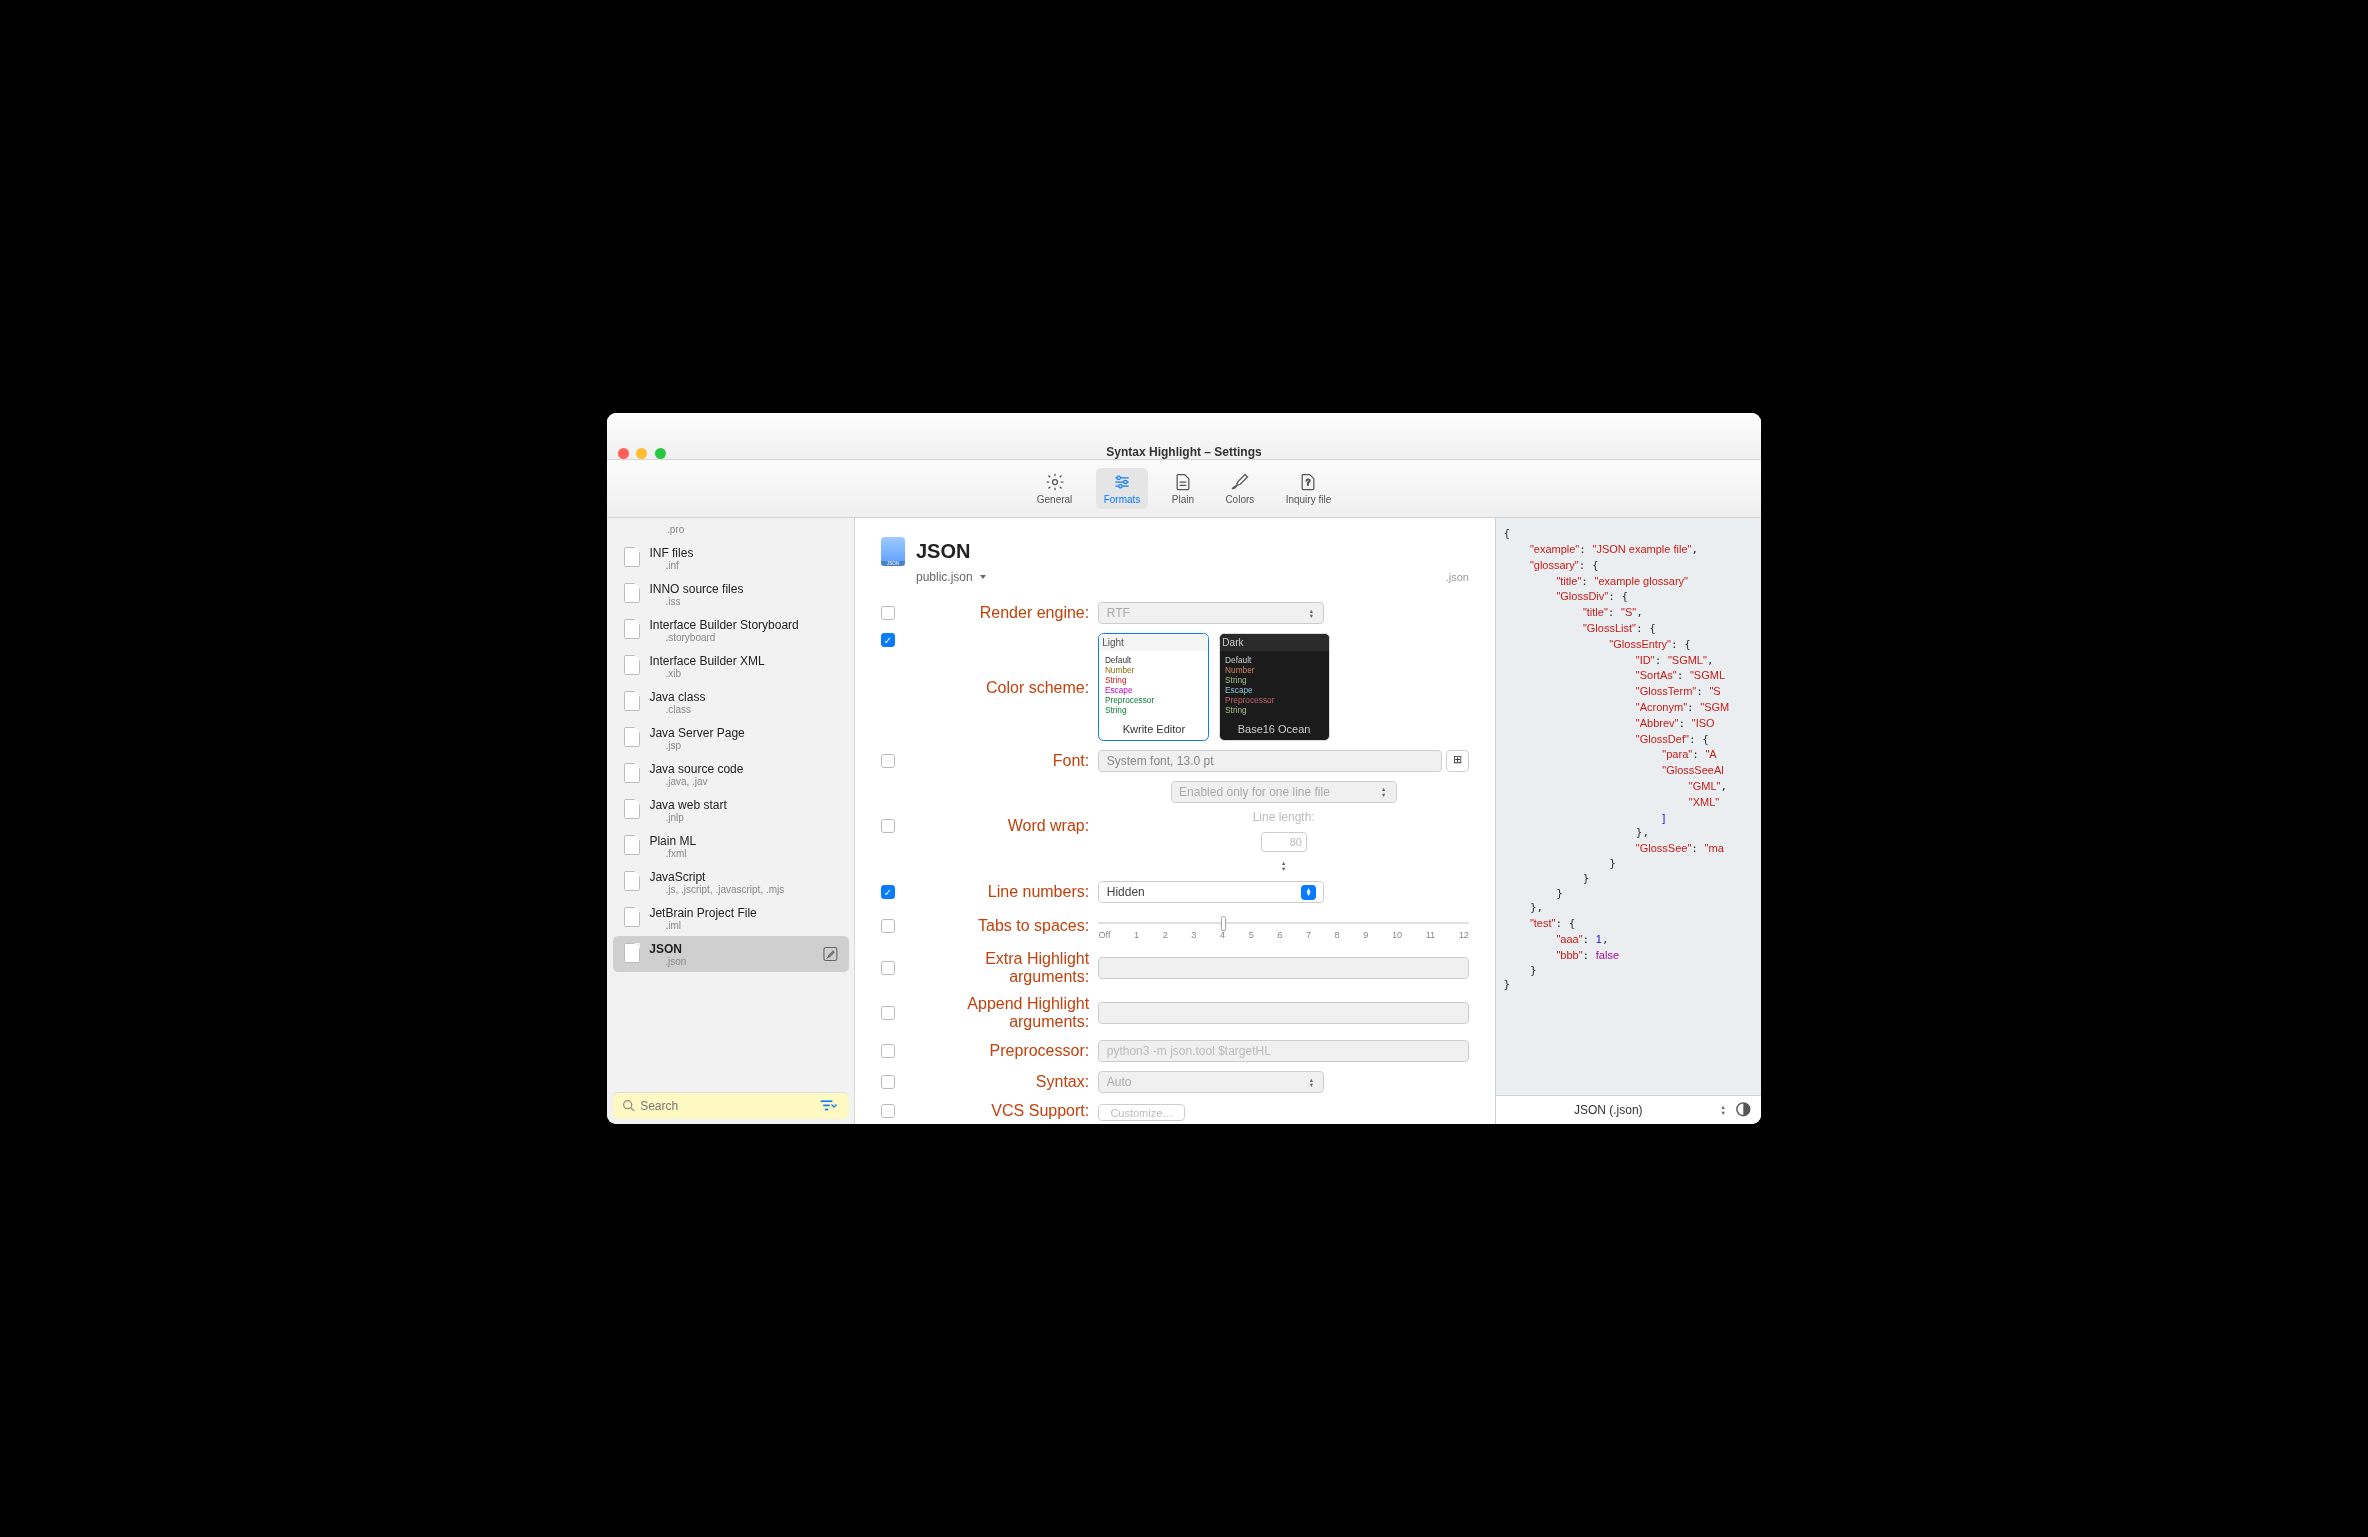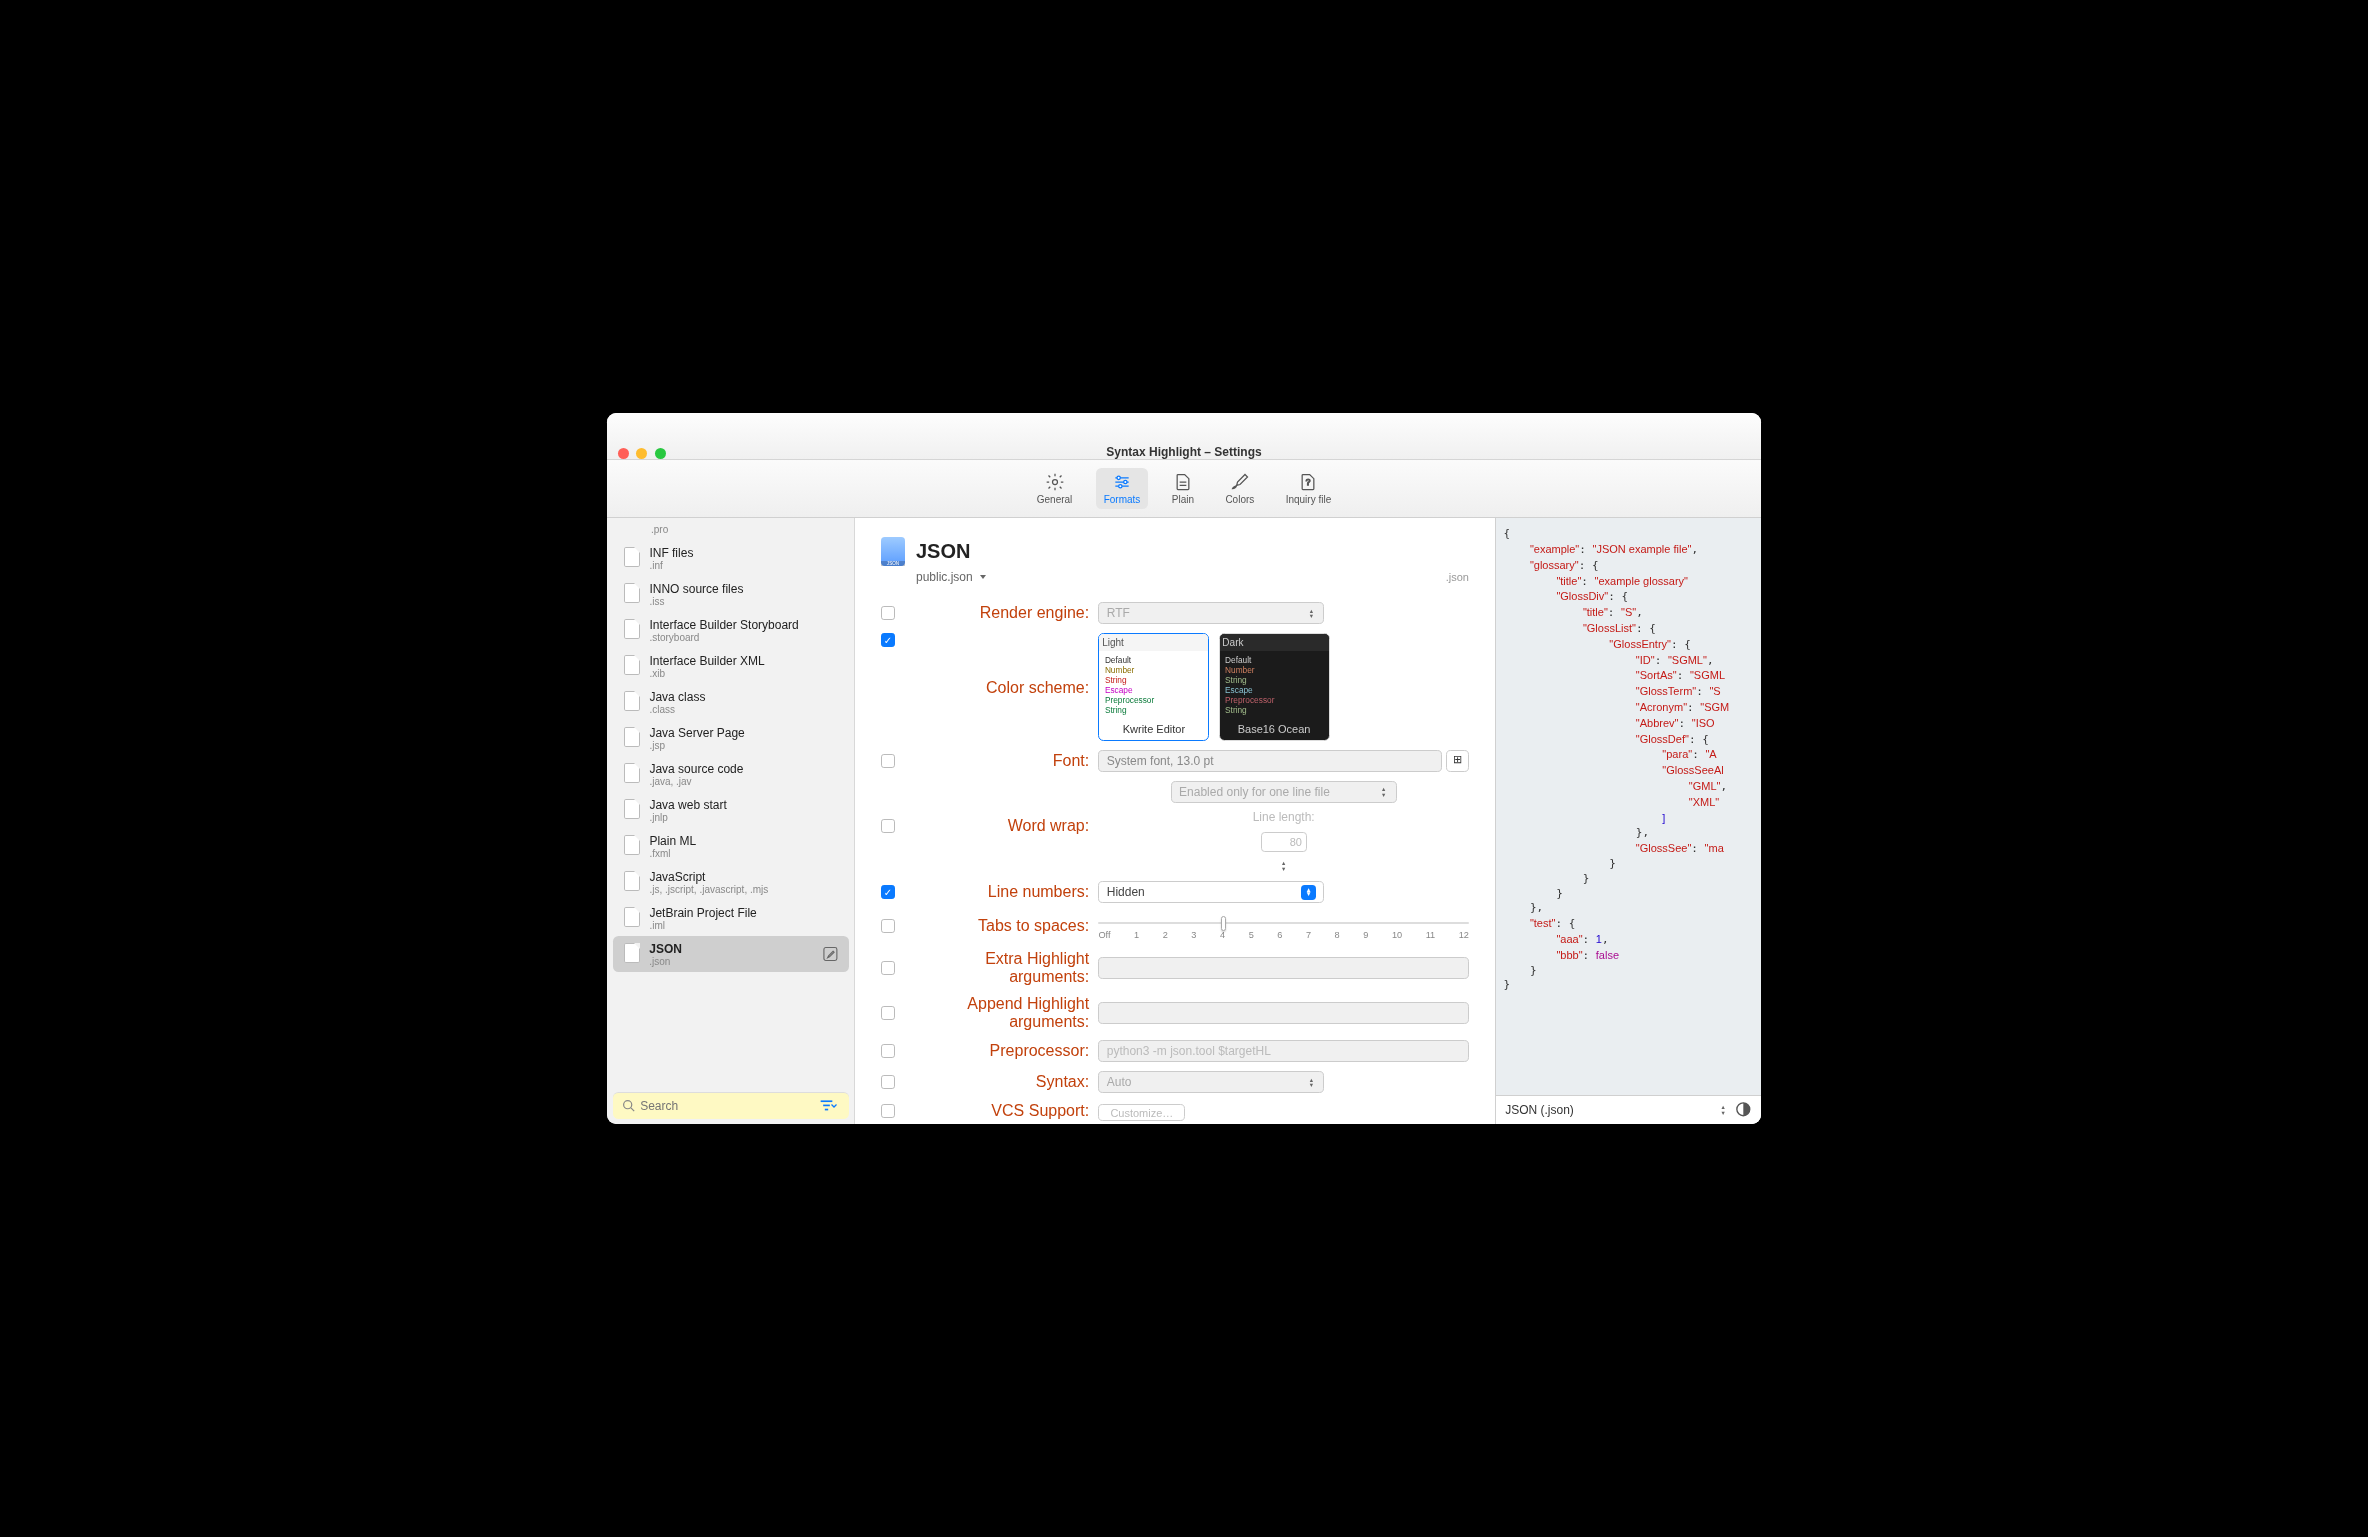--- a/index.html
+++ b/index.html
@@ -17,21 +17,21 @@
 .body { flex: 1; display: flex; overflow: hidden; }
 .sidebar { width: 248px; background: #f2f2f2; border-right: 0.9px solid #d8d8d8; display: flex; flex-direction: column; }
 .filelist { flex: 1; overflow-y: auto; padding-top: 0; }
 .fitem { display: flex; align-items: flex-start; gap: 9.2px; padding: 5.5px 11px 5.5px 16.6px; cursor: pointer; position: relative; }
 .fitem.selected { background: #cfcfcf; border-radius: 5.5px; margin: 0 5.5px; padding-left: 11px; }
 .ficon { width: 16.6px; height: 20px; background: #fff; border: 0.9px solid #bbb; border-radius: 1.8px; margin-top: 1.8px; position: relative; }
 .ficon::after { content: ''; position: absolute; right: -0.9px; top: -0.9px; border: 3.7px solid transparent; border-right-color: #f2f2f2; border-top-color: #f2f2f2; }
 .finfo { display: flex; flex-direction: column; }
 .fname { font-size: 12px; color: #222; }
 .fitem.selected .fname { font-weight: 600; }
-.fext { font-size: 10px; color: #888; }
+.fext { font-size: 10px; color: #888; margin-left: 16px; }
 .pencil { position: absolute; right: 11px; top: 50%; transform: translateY(-50%); width: 14.8px; height: 14.8px; color: #666; }
 .searchbar { padding: 5.5px 9.2px; border-top: 0.9px solid #ddd; display: flex; align-items: center; gap: 5.5px; background: #fef9c3; border-radius: 5.5px; margin: 5.5px; }
 .searchbar input { flex: 1; border: none; background: transparent; font-size: 12px; color: #666; outline: none; }
 .searchbar .sicon { width: 13px; height: 13px; color: #888; }
 .searchbar .filter { width: 20px; height: 14.8px; color: #0a7aff; }
 .main { flex: 1; background: #fff; overflow-y: auto; padding: 18.5px 26px; }
 .header { display: flex; align-items: center; gap: 11px; margin-bottom: 3.7px; }
 .jicon { width: 24px; height: 29.5px; background: linear-gradient(#9ecbff,#5a9cff); border-radius: 3.7px; position: relative; }
 .jicon::before { content: 'JSON'; position: absolute; bottom: 0; left: 0; right: 0; font-size: 4.6px; color: #fff; text-align: center; background: rgba(0,0,0,0.2); }
 .htitle { font-size: 20px; font-weight: 600; color: #222; }
@@ -68,21 +68,21 @@
 .lsdot { width: 9.2px; height: 9.2px; border-radius: 50%; background: #ddd; border: 0.9px solid #bbb; }
 .lsbtn { flex: 1; text-align: center; padding: 2.8px; border: 0.9px solid #ccc; border-radius: 4.6px; font-size: 11px; background: #fff; max-width: 203px; }
 .llrow { display: flex; align-items: center; gap: 7.4px; flex-direction: column; }
 .llrow input { width: 46px; height: 20px; border: 0.9px solid #ccc; border-radius: 3.7px; text-align: right; padding-right: 3.7px; font-size: 11px; }
 .preview-pane { width: 266px; background: #eaeef1; border-left: 0.9px solid #d0d0d0; display: flex; flex-direction: column; }
 .code { flex: 1; padding: 9.2px 7.4px; font-family: 'Menlo', monospace; font-size: 11px; line-height: 14.8px; overflow: hidden; white-space: pre; color: #333; }
 .code .s { color: #c41a16; }
 .code .n { color: #1c00cf; }
 .code .b { color: #aa0d91; }
 .previewbar { height: 29.5px; border-top: 0.9px solid #d0d0d0; display: flex; align-items: center; padding: 0 9.2px; gap: 7.4px; background: #fff; }
-.previewsel { flex: 1; font-size: 12px; color: #333; }
+.previewsel { flex: 1; font-size: 12px; color: #333; text-align: center; }
 .chevdown{width:0;height:0;border-left:3.7px solid transparent;border-right:3.7px solid transparent;border-top:4.6px solid #666;display:inline-block;margin-left:3.7px}
 .bluecaret{width:14.8px;height:14.8px;background:#0a7aff;border-radius:3.7px;display:flex;align-items:center;justify-content:center;color:#fff;font-size:7.4px;flex-direction:column;line-height:4.6px}
 </style>
 </head>
 <body>
 
 <div class="window">
   <div class="titlebar">
     <div class="traffic">
       <div class="dot r"></div>

